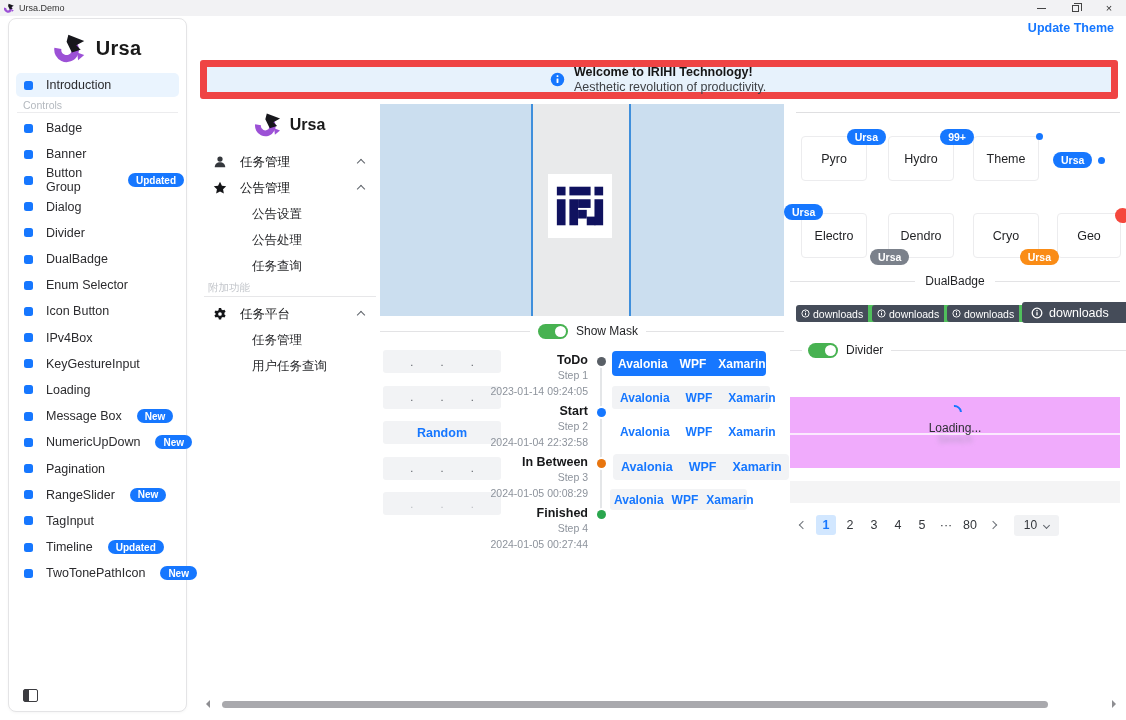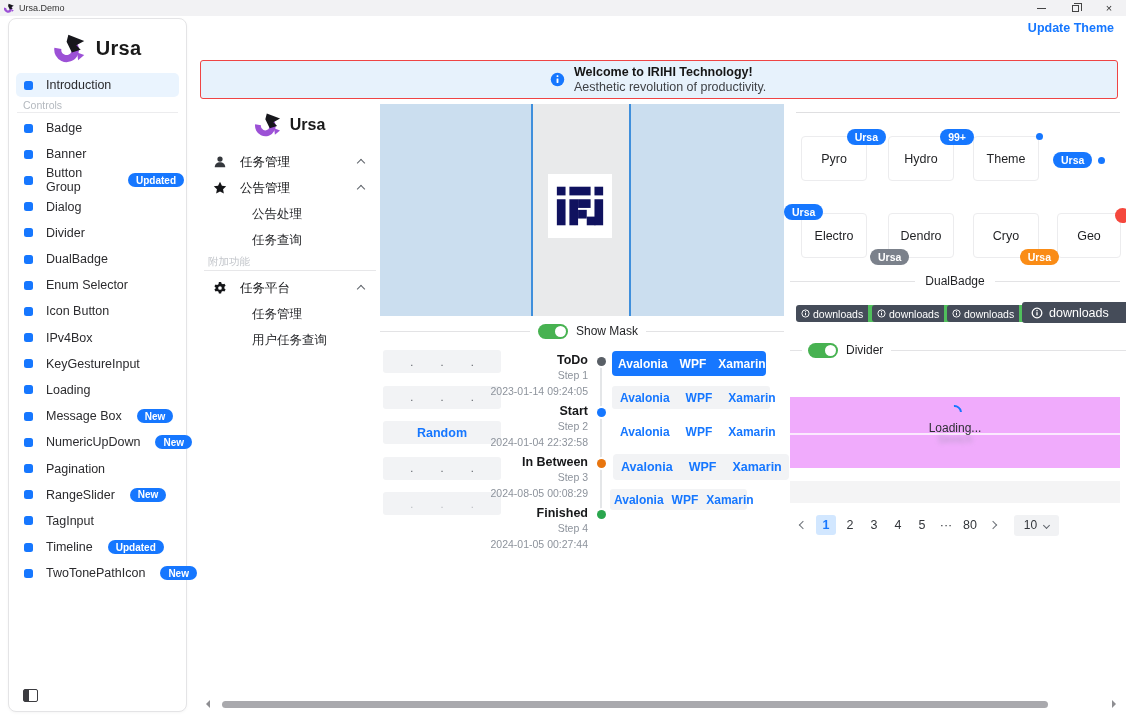--- a/index.html
+++ b/index.html
@@ -41,21 +41,21 @@
   .collapse-ic { position:absolute; left:14px; bottom:9px; width:15px; height:13px;
                  border:1.5px solid #3c3c40; border-radius:2px; }
   .collapse-ic::before { content:""; position:absolute; left:0; top:0; bottom:0; width:5px; background:#3c3c40; }
 
   
   .update-theme { position:absolute; right:8px; top:18px; color:#1677ff; font-weight:bold;
                   font-size:12.5px; padding:3px 4px; }
 
   
   .banner { position:absolute; left:200px; top:60px; width:918px; height:39px;
-            background:#e7f2fc; border:1px solid #ef4444; border-radius:3px;
+            background:#e7f2fc; border:7px solid #ef4444; border-radius:3px;
             display:flex; align-items:center; justify-content:center; gap:9px; }
   .banner-texts { display:flex; flex-direction:column; line-height:15px; min-width:194px; }
   .banner-title { font-size:12.5px; font-weight:bold; color:#151515; }
   .banner-sub { font-size:12.5px; color:#3f4145; }
 
   
   .menu-panel { position:absolute; left:200px; top:104px; width:180px; height:565px; background:#fff; }
   .menu-brand { display:flex; align-items:center; justify-content:center; gap:7px; margin-top:8px; }
   .menu-brand .bname { font-size:16px; font-weight:800; }
   .menu-rows { position:absolute; left:0; top:45px; right:0; }
@@ -344,20 +344,23 @@
     </div>
     <div class="mrow">
       <span class="mic">
           <svg width="14" height="14" viewBox="0 0 16 16">
             <path d="M8 .8l2.2 4.5 4.9.7-3.6 3.4.9 4.9L8 12 3.6 14.3l.9-4.9L.9 6l4.9-.7z" fill="#141518"></path>
           </svg>
         </span>
       <span class="mlbl">公告管理</span>
       <span class="mchev chev chev-up"></span>
     </div>
+    <div class="mrow">
+        <span class="clbl">公告设置</span>
+      </div>
     <div class="mrow">
         <span class="clbl">公告处理</span>
       </div>
     <div class="mrow">
         <span class="clbl">任务查询</span>
       </div>
     <div class="msec">
         <span>附加功能</span>
       </div>
     <div class="mrow">
@@ -458,21 +461,21 @@
   <span class="tl-dot dot-gray" style="top:4px;"></span>
   <div class="tl-item" style="top:51px;">
     <div class="tl-title">Start</div>
     <div class="tl-step">Step 2</div>
     <div class="tl-time">2024-01-04 22:32:58</div>
   </div>
   <span class="tl-dot dot-blue" style="top:55px;"></span>
   <div class="tl-item" style="top:102px;">
     <div class="tl-title">In Between</div>
     <div class="tl-step">Step 3</div>
-    <div class="tl-time">2024-08-05 00:08:29</div>
+    <div class="tl-time">2024-01-05 00:08:29</div>
   </div>
   <span class="tl-dot dot-orange" style="top:106px;"></span>
   <div class="tl-item" style="top:153px;">
     <div class="tl-title">Finished</div>
     <div class="tl-step">Step 4</div>
     <div class="tl-time">2024-01-05 00:27:44</div>
   </div>
   <span class="tl-dot dot-green" style="top:157px;"></span>
 </div>
 

